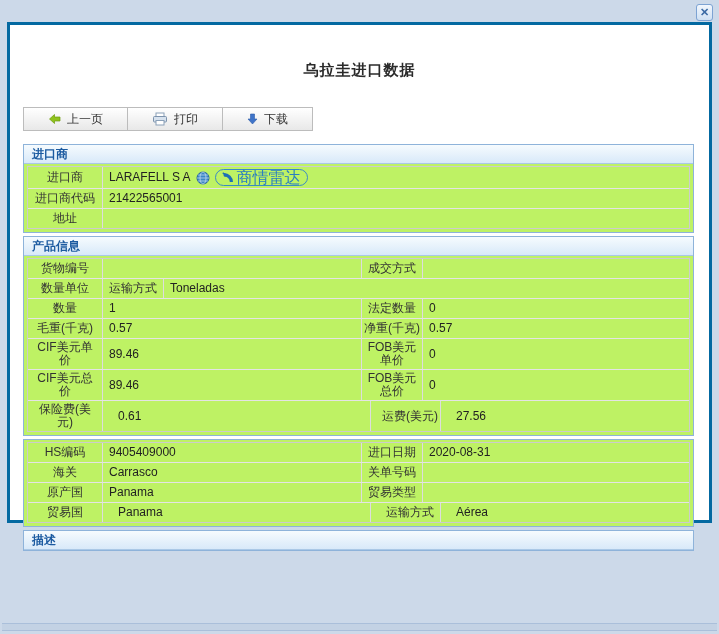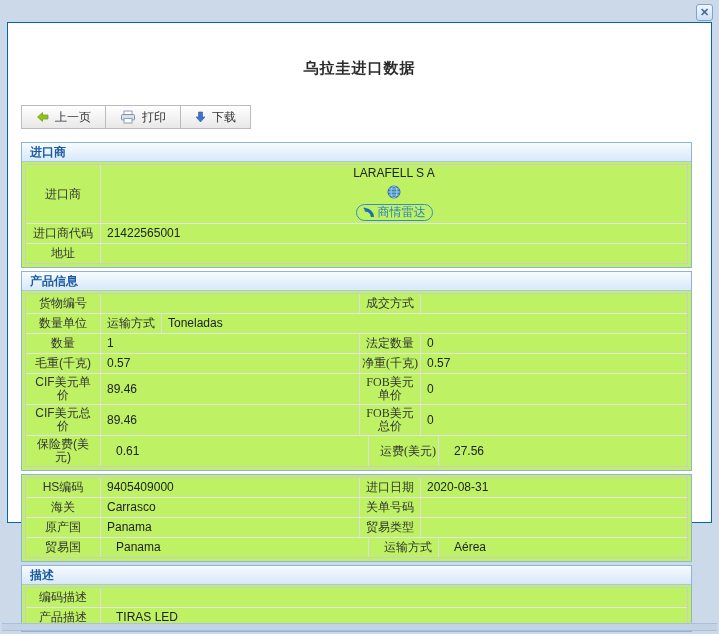--- a/index.html
+++ b/index.html
@@ -12,36 +12,36 @@
   .close-btn{
     position:absolute;top:4px;right:6px;width:17px;height:17px;
     background:linear-gradient(#f2f7fd,#cfe0f3);
     border:1px solid #7da3d3;border-radius:3px;
     color:#3c6ba5;font-size:11px;font-weight:bold;
     display:flex;align-items:center;justify-content:center;
     cursor:pointer;box-sizing:border-box;z-index:5;
   }
   .dialog-panel{
     position:absolute;left:7px;top:22px;width:705px;height:501px;
-    background:#ffffff;border:1px solid #0369a1;box-sizing:border-box;
+    background:#ffffff;border:3px solid #0369a1;box-sizing:border-box;
   }
   .bottom-strip{
     position:absolute;left:2px;right:2px;bottom:3px;height:6px;
     background:#c3d2e4;border-top:1px solid #aabfda;border-bottom:1px solid #aabfda;
   }
   .page-title{
     margin:36px 0 0 0;text-align:center;
     font-size:15px;font-weight:bold;color:#2b2b2b;letter-spacing:1px;
   }
   .toolbar{
     margin:27px 0 0 13px;display:inline-flex;
   }
   .tbtn{
     display:inline-flex;align-items:center;gap:6px;height:24px;
-    padding:0 14px;border:1px solid #bcbcbc;margin-right:-1px;
+    padding:0 24px;border:1px solid #bcbcbc;margin-right:-1px;
     background:linear-gradient(#ffffff,#e8e8e8);
     font-size:12px;color:#333;cursor:pointer;box-sizing:border-box;
   }
   .sections{margin:13px 0 0 13px;width:671px;}
   .section{
     border:1px solid #8eb3da;margin-bottom:3px;background:#bef264;box-sizing:border-box;
   }
   .sec-header{
     height:18px;line-height:18px;padding-left:8px;
     font-size:12px;font-weight:bold;color:#1b5aa0;
@@ -56,29 +56,29 @@
     box-sizing:border-box;color:#222;
   }
   .lbl{
     width:75px;border-right:1px solid #dddddd;justify-content:center;
     text-align:center;padding:2px 4px;color:#333;flex:none;
   }
   .val{flex:1;padding:2px 6px;}
   .val1{width:259px;flex:none;border-right:1px solid #dddddd;padding:2px 6px;}
   .lbl2{
     width:61px;border-right:1px solid #dddddd;justify-content:center;
-    text-align:center;padding:2px 1px;color:#333;flex:none;font-family:Liberation Serif, serif;
+    text-align:center;padding:2px 1px;color:#333;flex:none;
   }
   .val2{flex:1;padding:2px 6px;}
-  .importer-val{display:flex;align-items:center;gap:5px;flex-direction:column;}
+  .importer-val{display:flex;align-items:center;gap:5px;}
   .globe{display:inline-flex;cursor:pointer;}
   .radar-badge{
     display:inline-flex;align-items:center;gap:3px;height:15px;
     padding:0 6px;border:1px solid #3a8bc4;border-radius:9px;
-    color:#2a7fc0;font-size:12px;cursor:pointer;white-space:nowrap;
+    color:#2a7fc0;font-size:16px;cursor:pointer;white-space:nowrap;
   }
   .icon{display:inline-flex;align-items:center;}
 </style>
 </head>
 <body>
 
 <div class="close-btn">
   <span>✕</span>
 </div>
 
@@ -225,28 +225,18 @@
           <div class="cell lbl">贸易国</div>
           <div class="cell val1">Panama</div>
           <div class="cell lbl2">运输方式</div>
           <div class="cell val2">Aérea</div>
         </div>
       </div>
     </div>
 
     <div class="section">
       <div class="sec-header">描述</div>
-      <div class="sec-table">
-        <div class="row">
-          <div class="cell lbl">编码描述</div>
-          <div class="cell val"></div>
-        </div>
-        <div class="row">
-          <div class="cell lbl">产品描述</div>
-          <div class="cell val">TIRAS LED</div>
-        </div>
-      </div>
     </div>
 
   </div>
 </div>
 
 <div class="bottom-strip"></div>
 
 </body></html>

